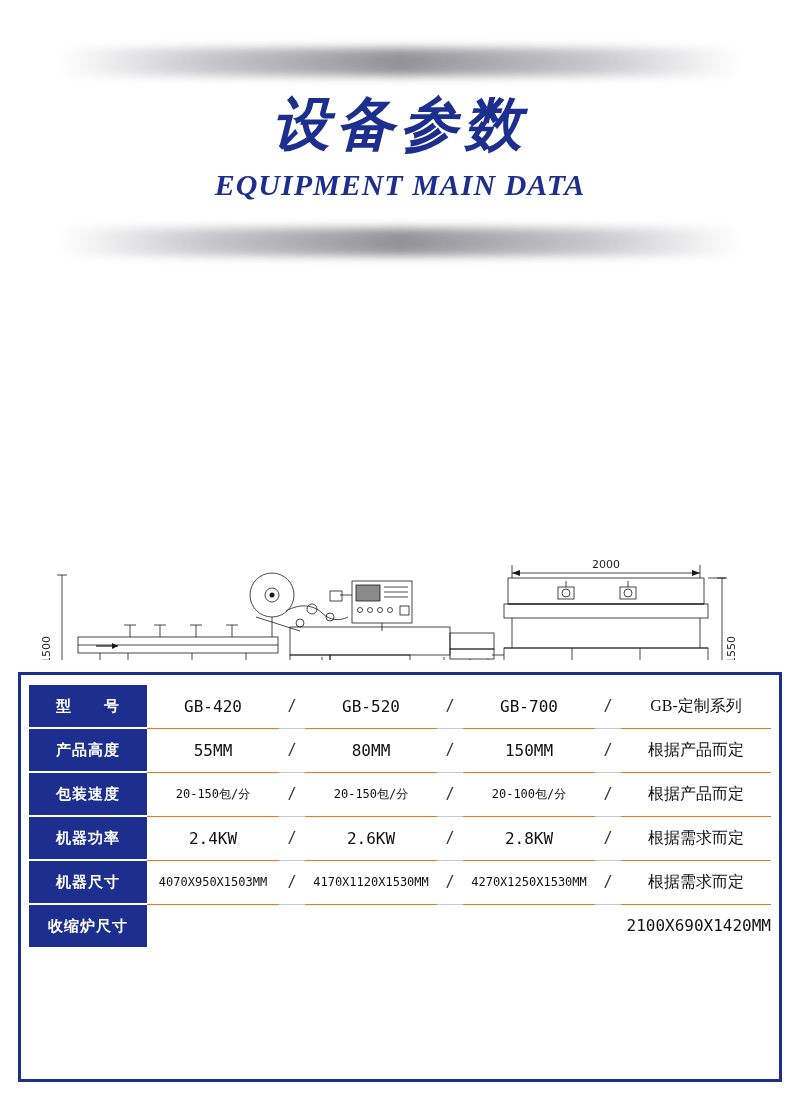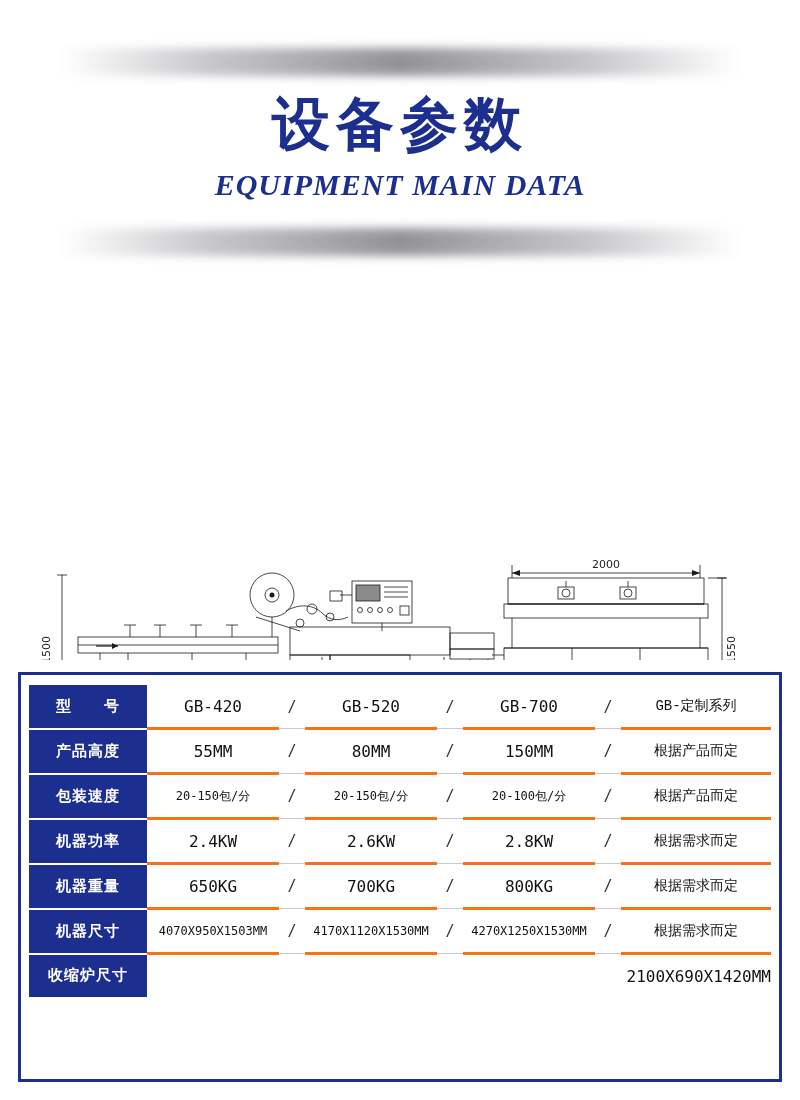--- a/index.html
+++ b/index.html
@@ -37,20 +37,21 @@
     position: absolute;
     top: 86px;
     left: 0;
     width: 800px;
     text-align: center;
     font-family: "DejaVu Sans", sans-serif;
     font-size: 58px;
     font-weight: bold;
     letter-spacing: 6px;
     color: #1d2f8e;
+    font-style: italic;
   }
   .title-en {
     position: absolute;
     top: 168px;
     left: 0;
     width: 800px;
     text-align: center;
     font-family: "Liberation Serif", serif;
     font-style: italic;
     font-size: 30px;
@@ -98,35 +99,35 @@
     font-weight: bold;
     text-align: center;
     letter-spacing: 1px;
     border-bottom: 2px solid #ffffff;
   }
   .val {
     text-align: center;
     font-family: "DejaVu Sans Mono", monospace;
     font-size: 16px;
     color: #111111;
-    border-bottom: 3px solid #f97316;
+    border-bottom: 1px solid #f97316;
   }
   .val.small { font-size: 12px; }
   .sep {
     width: 26px;
     text-align: center;
     font-family: "DejaVu Sans Mono", monospace;
     font-size: 15px;
     color: #333333;
     border-bottom: 1px solid #c9c9d4;
   }
   .val.last {
     text-align: center;
-    font-family: Liberation Mono, monospace;
-    font-size: 14px;
+    font-family: Liberation Serif, serif;
+    font-size: 16px;
     width: 150px;
   }
   .val.wide {
     text-align: left;
     padding-left: 10px;
     font-family: "DejaVu Sans Mono", monospace;
     font-size: 16px;
   }
   tr.lastrow .val, tr.lastrow .sep { border-bottom: none; text-align: right; }
   tr.lastrow .lbl { border-bottom: none; }
@@ -397,30 +398,20 @@
         <td class="lbl">机器功率</td>
         <td class="val">2.4KW</td>
         <td class="sep">/</td>
         <td class="val">2.6KW</td>
         <td class="sep">/</td>
         <td class="val">2.8KW</td>
         <td class="sep">/</td>
         <td class="val last">根据需求而定</td>
       </tr>
       <tr>
-        <td class="lbl">机器重量</td>
-        <td class="val">650KG</td>
-        <td class="sep">/</td>
-        <td class="val">700KG</td>
-        <td class="sep">/</td>
-        <td class="val">800KG</td>
-        <td class="sep">/</td>
-        <td class="val last">根据需求而定</td>
-      </tr>
-      <tr>
         <td class="lbl">机器尺寸</td>
         <td class="val small">4070X950X1503MM</td>
         <td class="sep">/</td>
         <td class="val small">4170X1120X1530MM</td>
         <td class="sep">/</td>
         <td class="val small">4270X1250X1530MM</td>
         <td class="sep">/</td>
         <td class="val last">根据需求而定</td>
       </tr>
       <tr class="lastrow">

